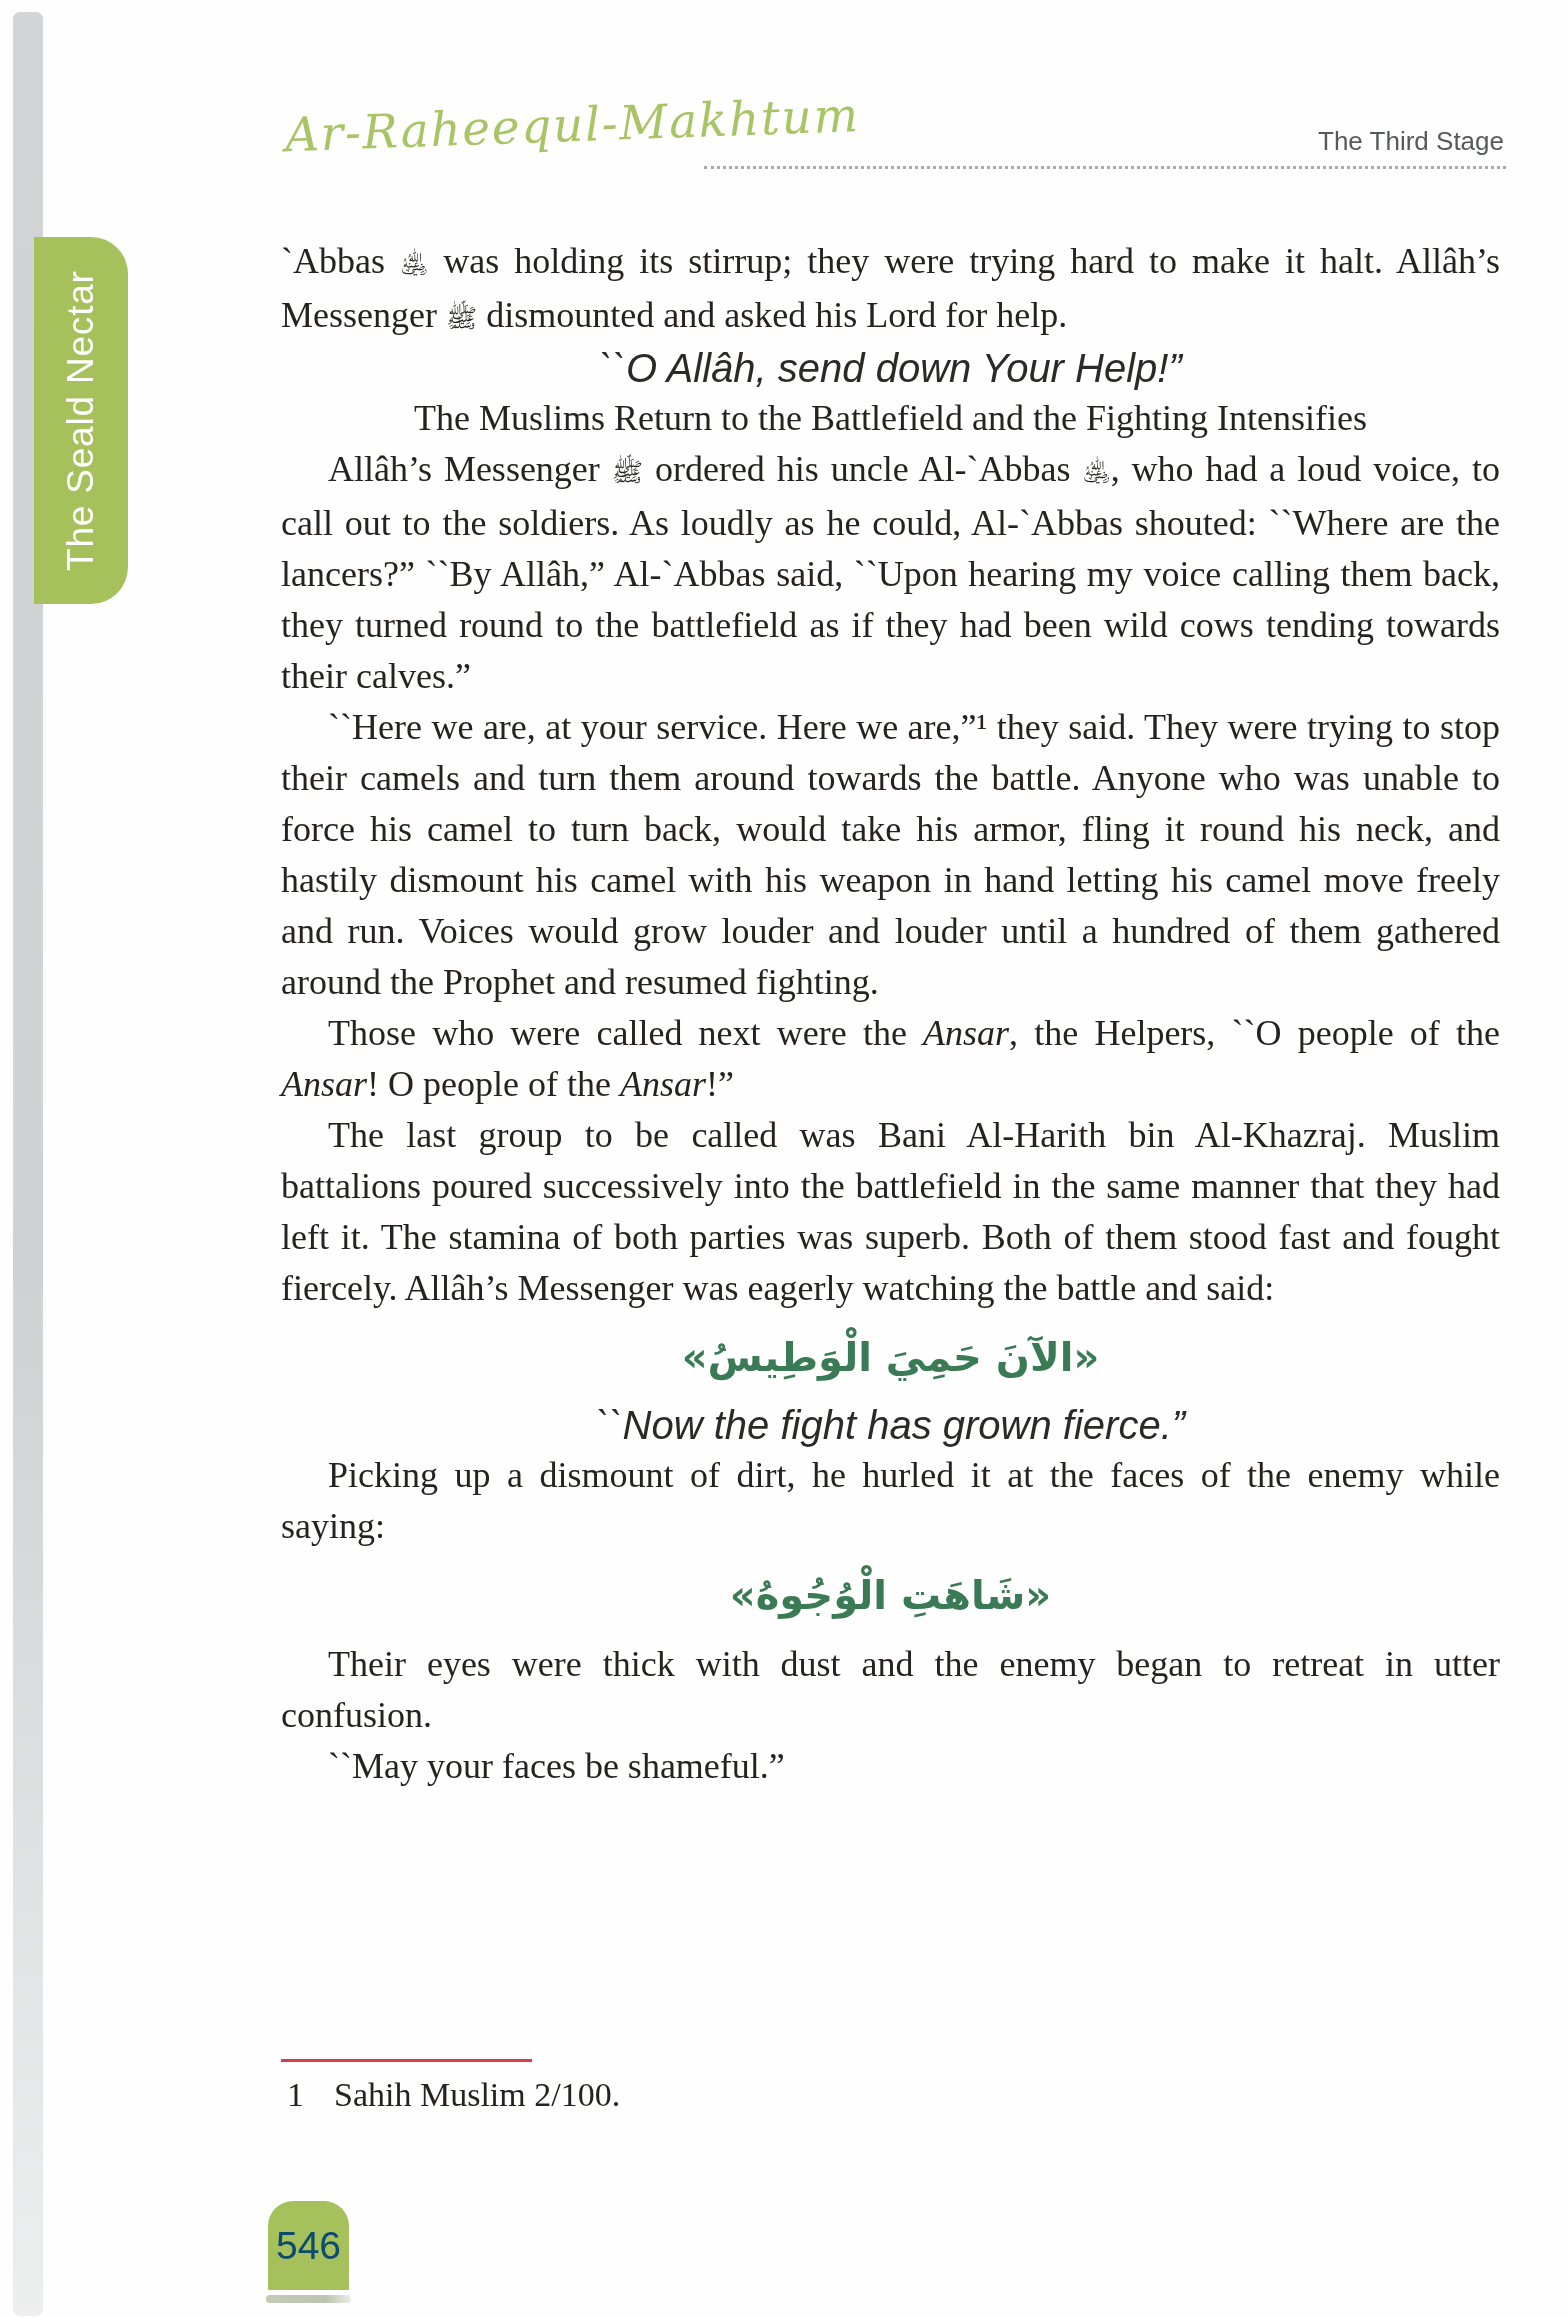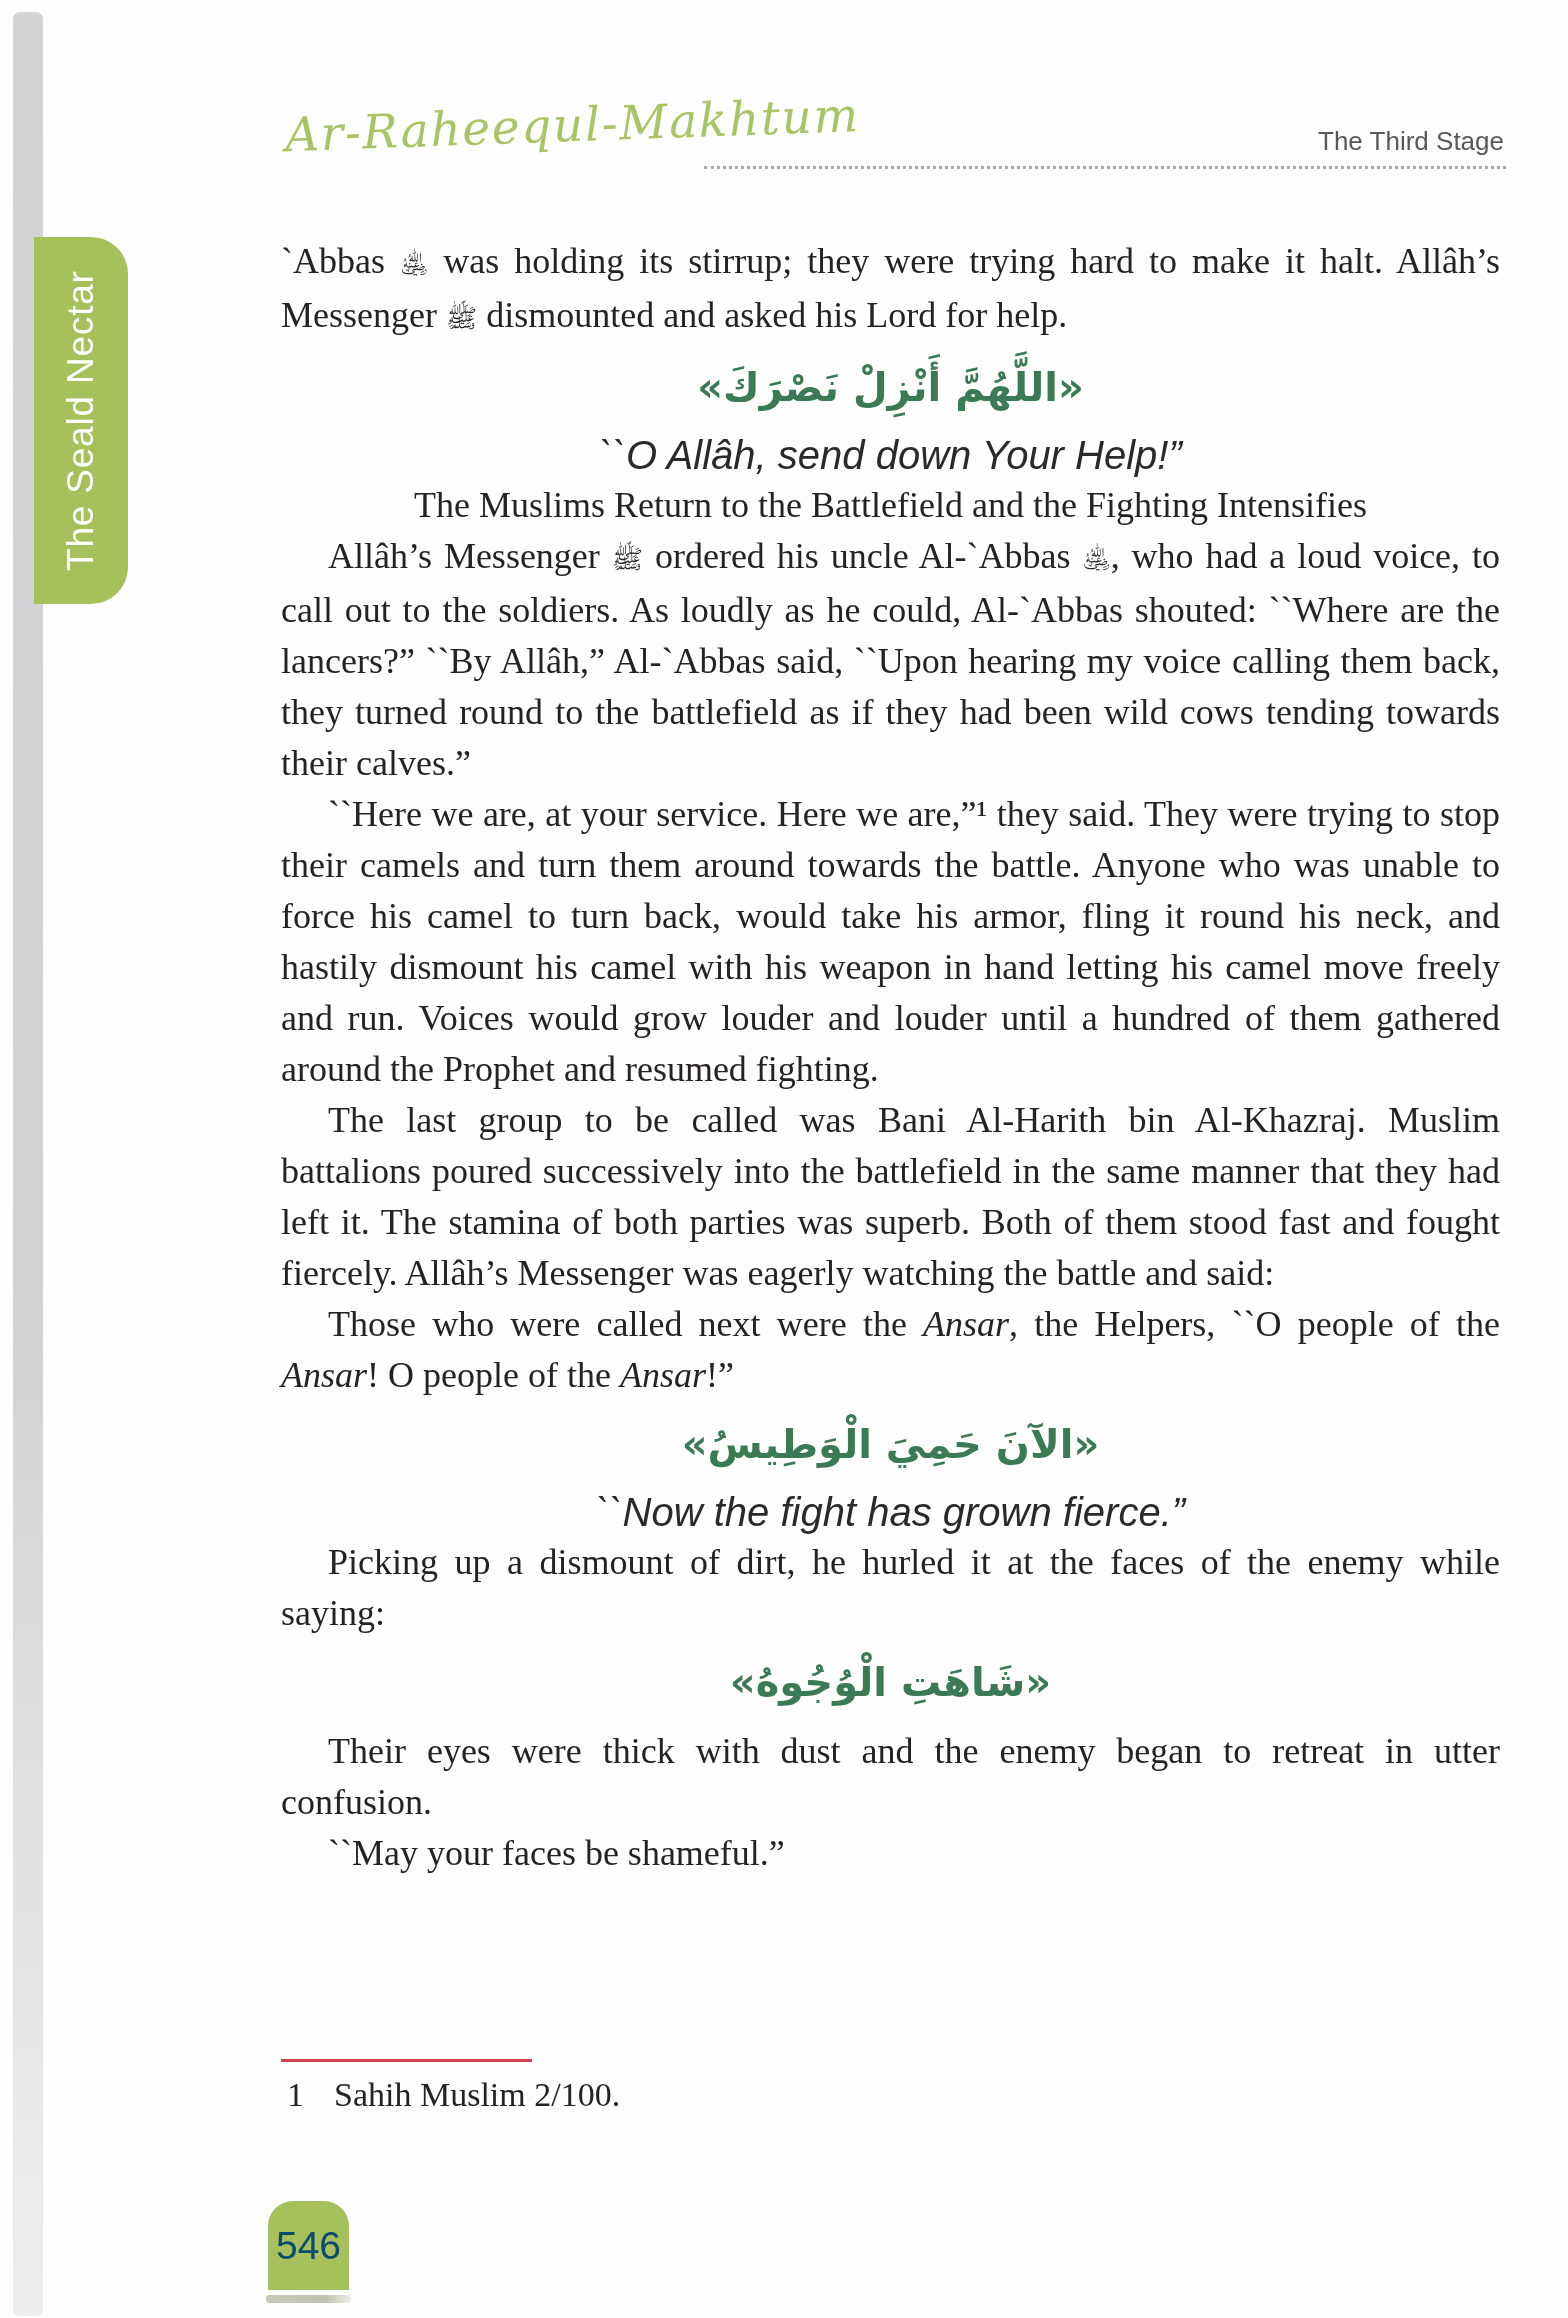--- a/index.html
+++ b/index.html
@@ -58,27 +58,26 @@
   <div class="tab">
     <span class="tab-label">The Seald Nectar</span>
   </div>
 
   <div class="script-title">Ar-Raheequl-Makhtum</div>
   <div class="section-title">The Third Stage</div>
   <div class="header-rule"></div>
 
   <main class="content">
     <p class="body j"><span>`Abbas </span><span class="hon">﵁</span><span> was holding its stirrup; they were trying hard to make it halt. Allâh’s Messenger </span><span class="hon">ﷺ</span><span> dismounted and asked his Lord for help.</span></p>
-    <p class="arabic">«اللَّهُمَّ أَنْزِلْ نَصْرَكَ»</p>
     <p class="trans">``O Allâh, send down Your Help!”</p>
     <h2 class="heading">The Muslims Return to the Battlefield and the Fighting Intensifies</h2>
     <p class="body j ind"><span>Allâh’s Messenger </span><span class="hon">ﷺ</span><span> ordered his uncle Al-`Abbas </span><span class="hon">﵁</span><span>, who had a loud voice, to call out to the soldiers. As loudly as he could, Al-`Abbas shouted: ``Where are the lancers?” ``By Allâh,” Al-`Abbas said, ``Upon hearing my voice calling them back, they turned round to the battlefield as if they had been wild cows tending towards their calves.”</span></p>
     <p class="body j ind"><span>``Here we are, at your service. Here we are,”¹ they said. They were trying to stop their camels and turn them around towards the battle. Anyone who was unable to force his camel to turn back, would take his armor, fling it round his neck, and hastily dismount his camel with his weapon in hand letting his camel move freely and run. Voices would grow louder and louder until a hundred of them gathered around the Prophet and resumed fighting.</span></p>
+    <p class="body j ind"><span>Those who were called next were the </span><span class="i">Ansar</span><span>, the Helpers, ``O people of the </span><span class="i">Ansar</span><span>! O people of the </span><span class="i">Ansar</span><span>!”</span></p>
     <p class="body j ind">The last group to be called was Bani Al-Harith bin Al-Khazraj. Muslim battalions poured successively into the battlefield in the same manner that they had left it. The stamina of both parties was superb. Both of them stood fast and fought fiercely. Allâh’s Messenger was eagerly watching the battle and said:</p>
-    <p class="body j ind"><span>Those who were called next were the </span><span class="i">Ansar</span><span>, the Helpers, ``O people of the </span><span class="i">Ansar</span><span>! O people of the </span><span class="i">Ansar</span><span>!”</span></p>
     <p class="arabic">«الآنَ حَمِيَ الْوَطِيسُ»</p>
     <p class="trans">``Now the fight has grown fierce.”</p>
     <p class="body j ind">Picking up a dismount of dirt, he hurled it at the faces of the enemy while saying:</p>
     <p class="arabic">«شَاهَتِ الْوُجُوهُ»</p>
     <p class="body j ind">Their eyes were thick with dust and the enemy began to retreat in utter confusion.</p>
     <p class="body ind">``May your faces be shameful.”</p>
   </main>
 
   <div class="fn-rule"></div>
   <div class="footnote">

